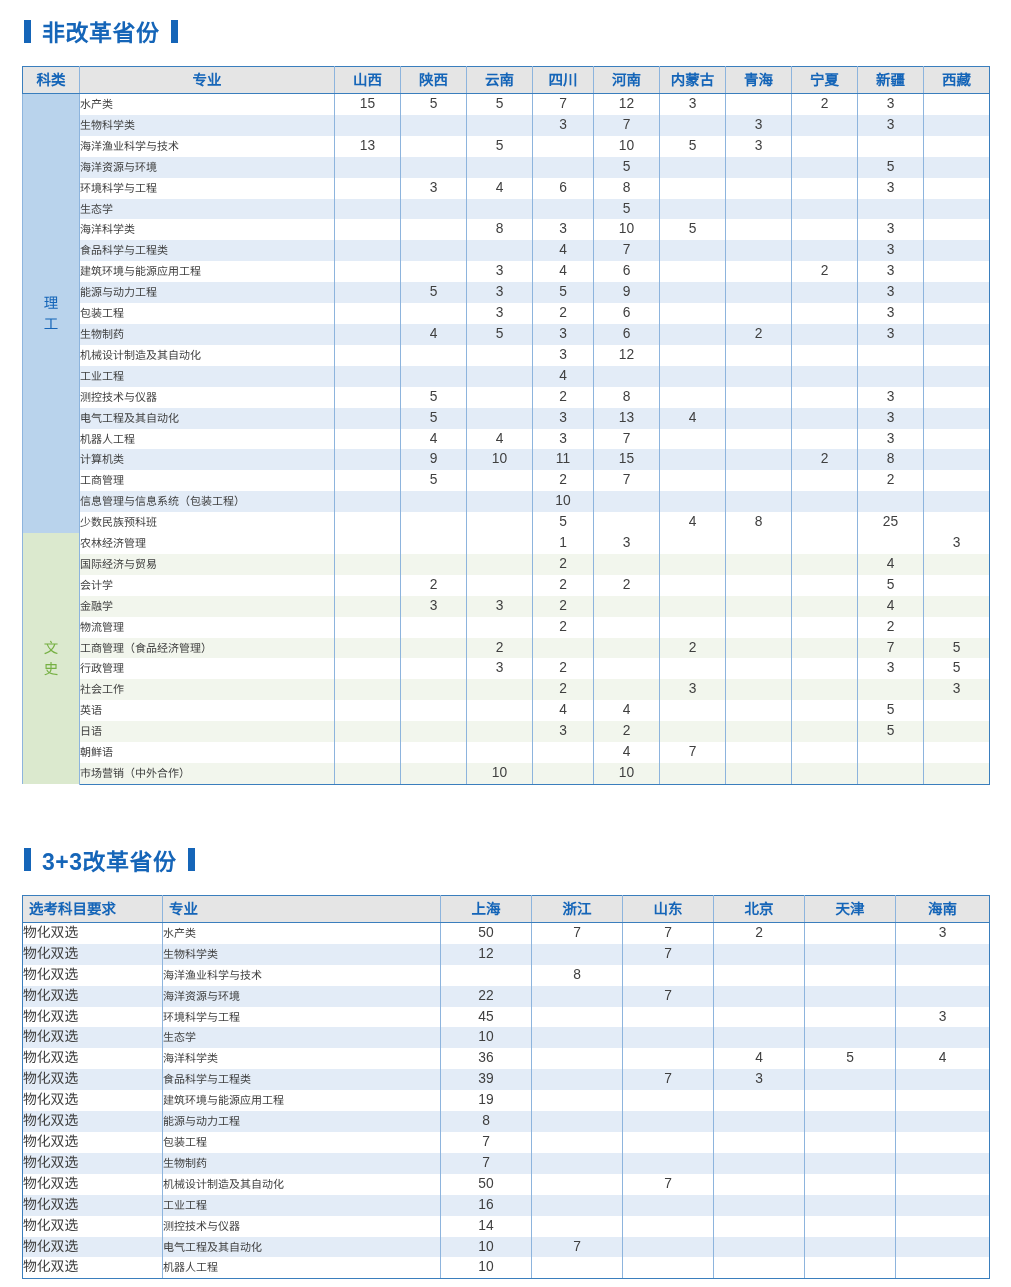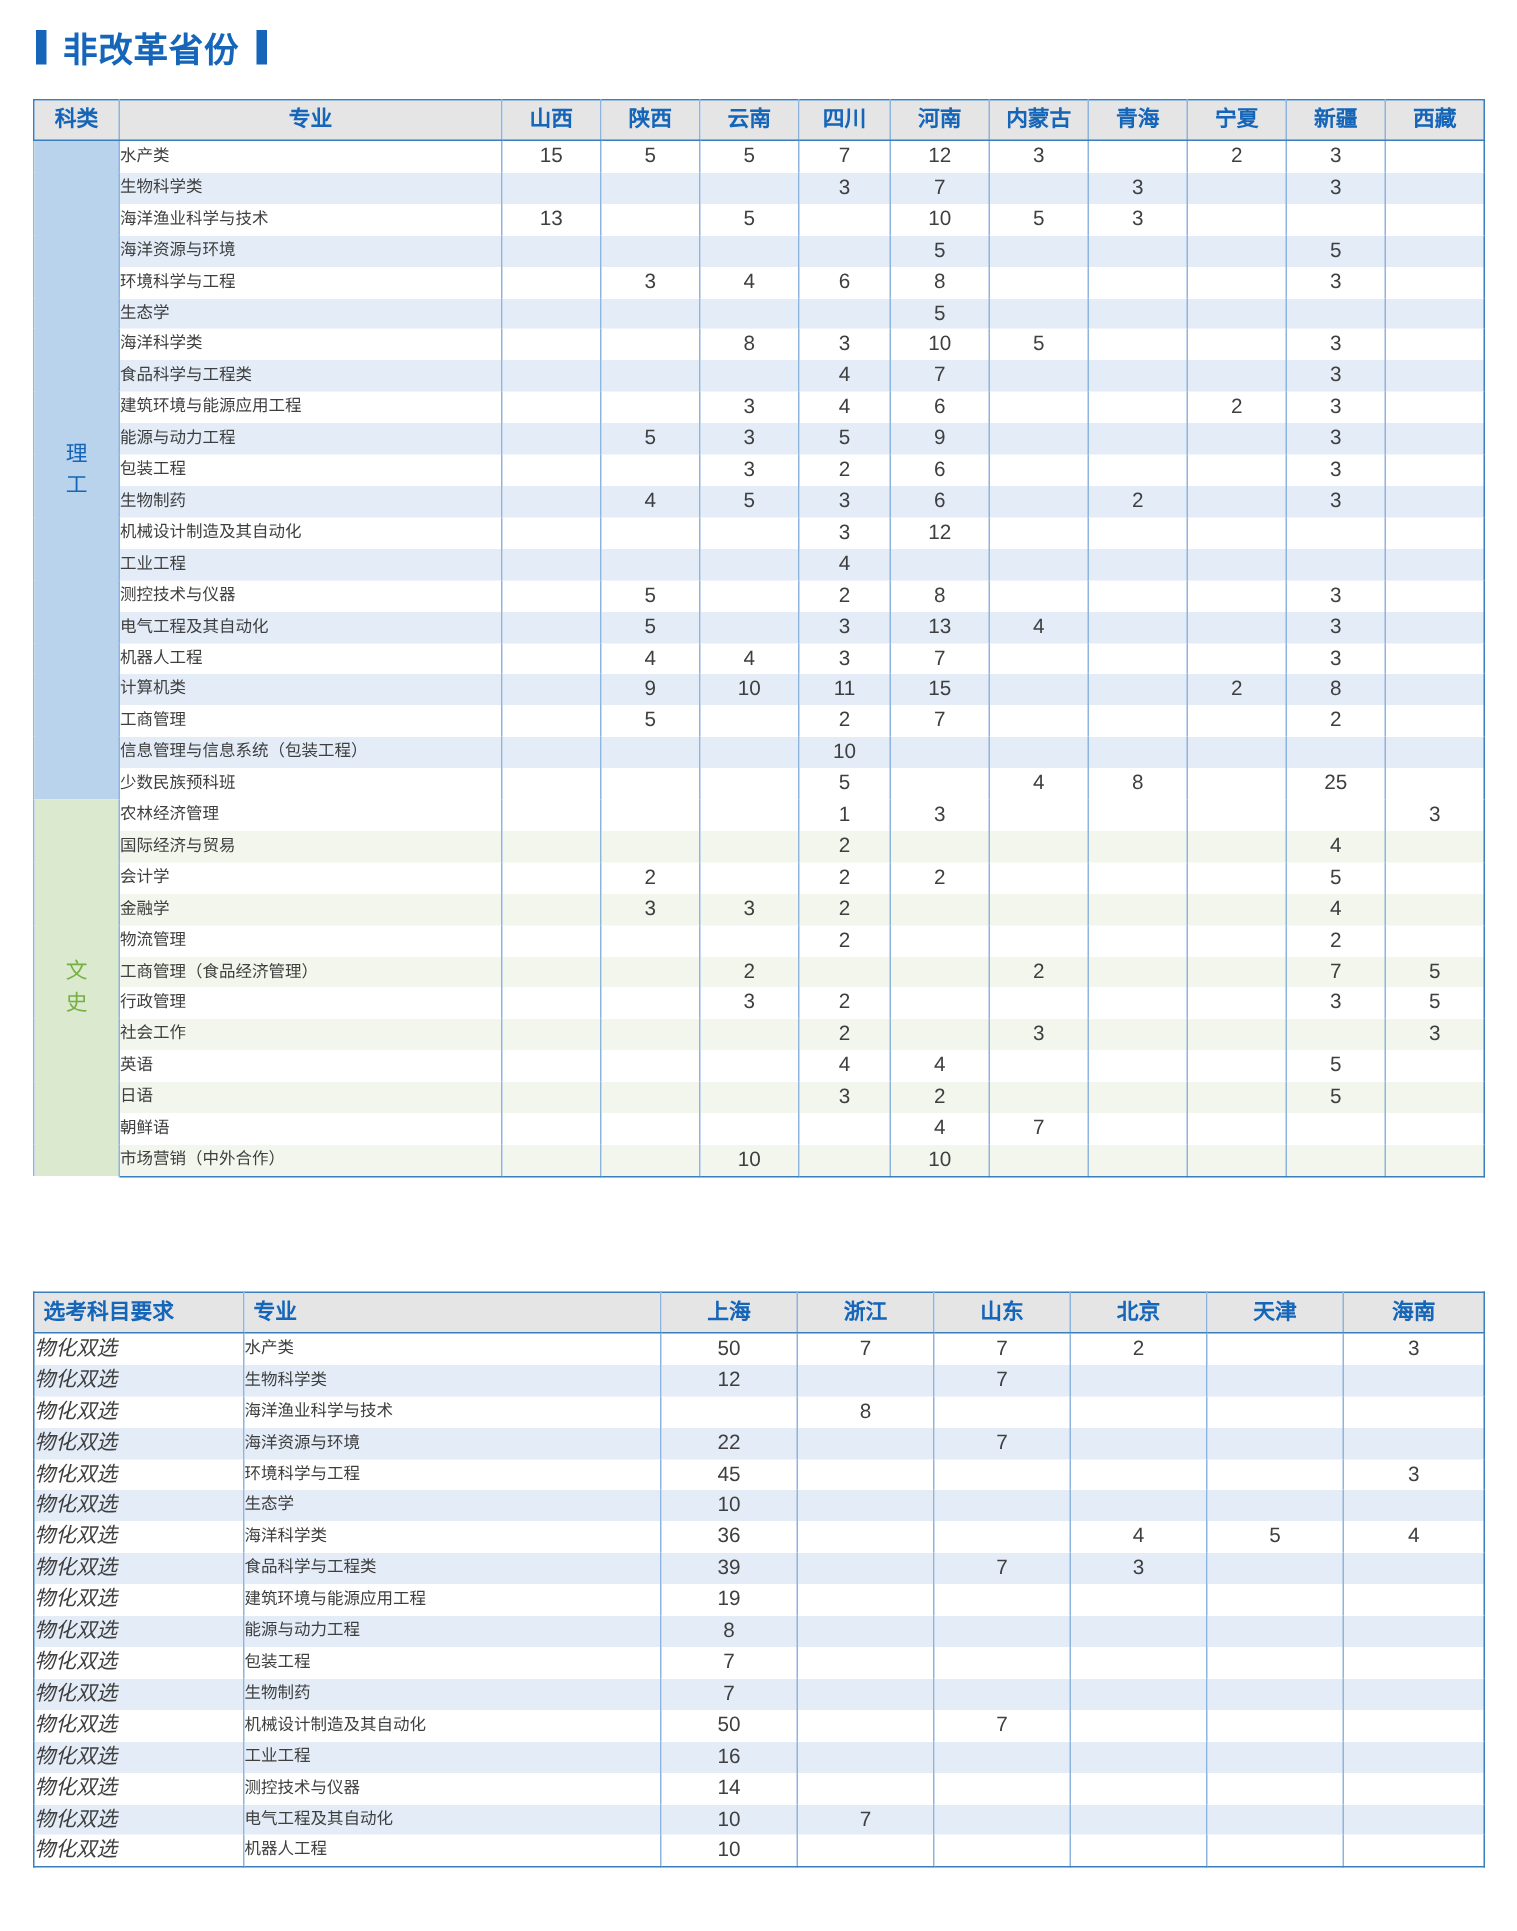--- a/index.html
+++ b/index.html
@@ -77,21 +77,21 @@
     font-size: 14.5px;
     height: 26px;
     line-height: 26px;
     text-align: center;
     border-top: 1.5px solid #3a7ebd;
     border-bottom: 1.5px solid #3a7ebd;
   }
   table.plan thead th.first { border-left: 1.5px solid #3a7ebd; }
   table.plan thead th.last  { border-right: 1.5px solid #3a7ebd; }
 
-  table.plan td.edge-l { border-left: 1.5px solid #3a7ebd; font-style: italic; }
+  table.plan td.edge-l { border-left: 1.5px solid #3a7ebd; }
   table.plan td.edge-r { border-right: 1.5px solid #3a7ebd; }
 
   table.plan tbody tr.last-row td { border-bottom: 1.5px solid #3a7ebd; }
 
   
   td.cat {
     text-align: center;
     font-size: 14.5px;
     line-height: 1.15;
     vertical-align: middle;
@@ -624,20 +624,25 @@
             <td class="num"></td>
             <td class="num"></td>
             <td class="num edge-r"></td>
           </tr>
         </tbody>
     </table>
   </div>
 
   <div class="spacer-big"></div>
 
+  <div class="section-head" id="head-2">
+    <span class="bar left"></span>
+    <span class="title-text">3+3改革省份</span>
+    <span class="bar right"></span>
+  </div>
 
   <div class="table-wrap">
     <table class="plan" id="table2">
       <colgroup>
         <col style="width:140px">
         <col style="width:278px">
         <col style="width:91px">
         <col style="width:91px">
         <col style="width:91px">
         <col style="width:91px">

